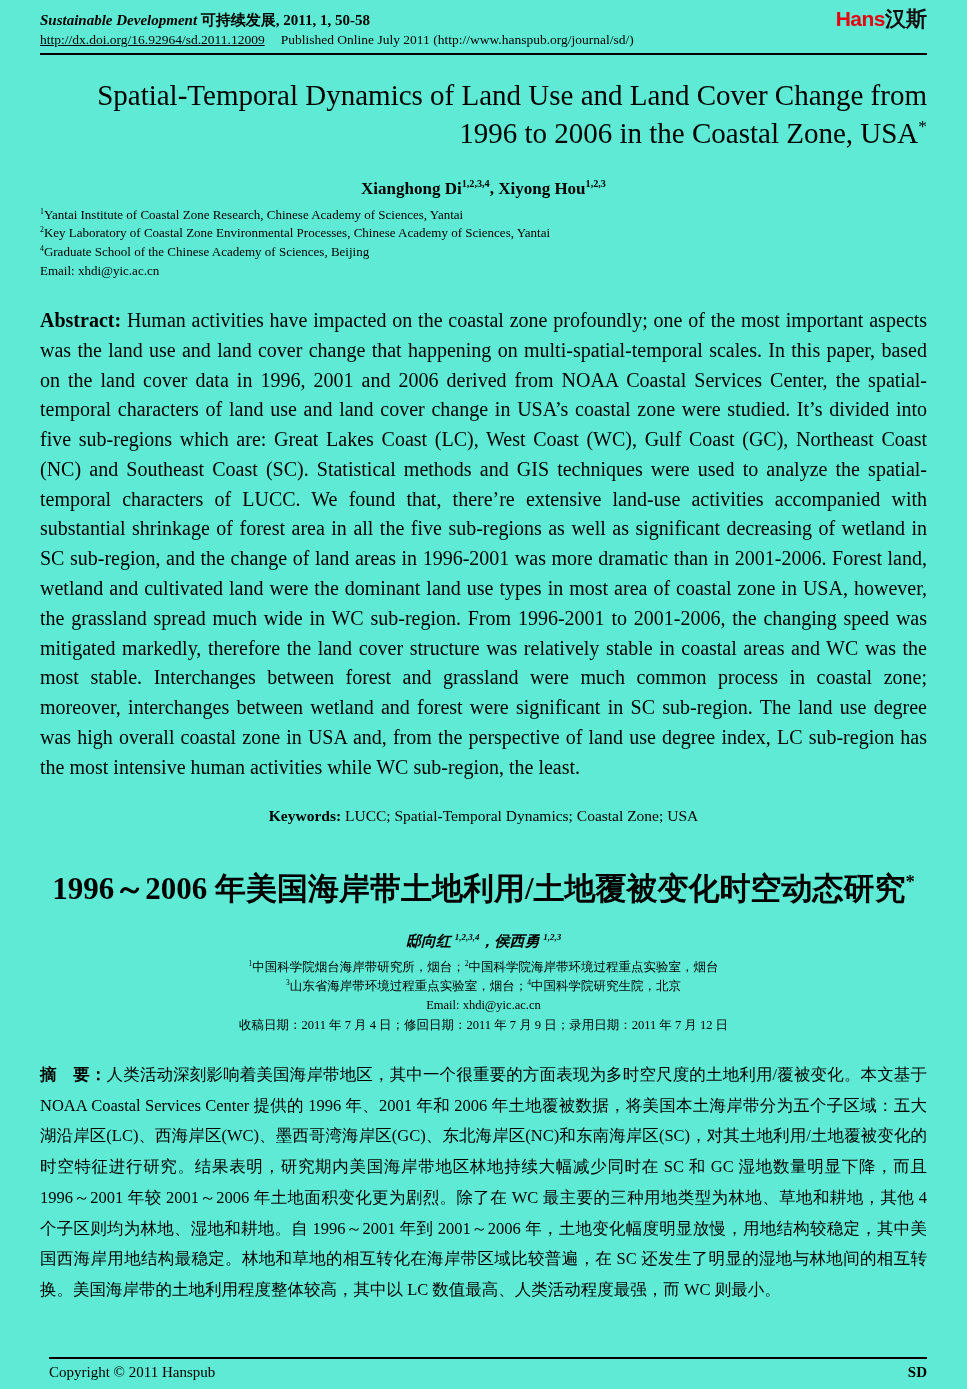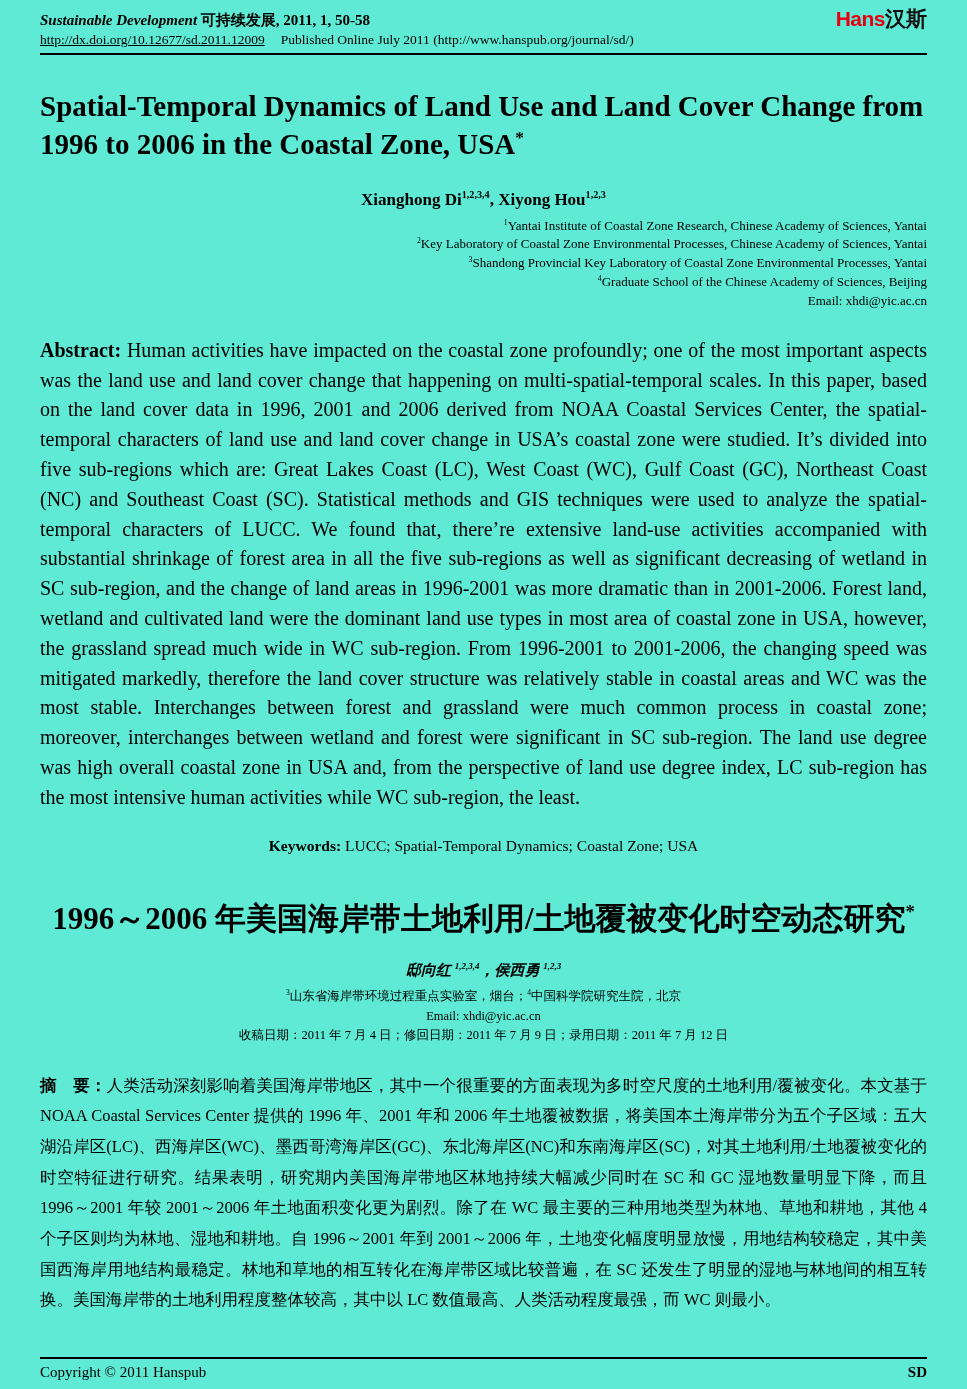--- a/index.html
+++ b/index.html
@@ -22,86 +22,86 @@
   .jt-en { font-style:italic; }
   .logo { font-family:"Liberation Sans","DejaVu Sans",sans-serif; font-size:21px; font-weight:bold; line-height:1; white-space:nowrap; }
   .logo .hans { color:#e60012; letter-spacing:-0.5px; }
   .logo .cn { color:#111111; }
   .hdr-row2 { font-size:13.5px; margin-top:2px; }
   .doi { color:#000000; text-decoration:underline; }
   .pub { margin-left:16px; }
   .hdr-rule { border-bottom:2px solid #000; margin-top:5px; }
 
   
-  .title-en { margin-top:32px; text-align:left; font-size:29px; font-weight:bold; line-height:1.32; }
+  .title-en { margin-top:21px; text-align:right; font-size:29px; font-weight:normal; line-height:1.32; }
   .authors-en { margin-top:26px; text-align:center; font-size:17px; font-weight:bold; }
-  .affils-en { margin-top:7px; text-align:right; font-size:13px; line-height:1.45; }
+  .affils-en { margin-top:7px; text-align:left; font-size:13px; line-height:1.45; }
   .abstract-en { margin-top:25px; text-align:justify; font-size:20px; line-height:1.49; }
   .lead { font-weight:bold; }
   .keywords-en { margin-top:24px; font-size:15.5px;text-align:center; }
 
   
   .title-cn { margin-top:42px; text-align:center; font-size:31px; font-weight:bold; line-height:1.45; }
   .authors-cn { margin-top:20px; text-align:center; font-size:15px; font-weight:bold; font-style:italic; }
   .affils-cn { margin-top:7px; text-align:center; font-size:12.5px; line-height:1.55; }
   .abstract-cn { margin-top:25px; text-align:justify; font-size:16.5px; line-height:1.86; }
   .keywords-cn { margin-top:22px; font-size:16.5px; }
 
   
   .footer {
-    position:absolute; left:40px; right:40px; bottom:8px;
+    position:absolute; left:49px; right:40px; bottom:8px;
     border-top:2px solid #000; padding-top:5px;
     display:flex; justify-content:space-between;
     font-size:15px;
   }
   .sd { font-weight:bold; }
 </style>
 </head>
 <body>
 
 <div class="page">
 
   <div class="hdr-row1">
     <div class="hdr-journal">
       <span class="jt-en">Sustainable Development</span><span> 可持续发展, 2011, 1, 50-58</span>
     </div>
     <div class="logo">
       <span class="hans">Hans</span><span class="cn">汉斯</span>
     </div>
   </div>
   <div class="hdr-row2">
-    <a href="#" class="doi">http://dx.doi.org/10.12677/sd.2011.12009</a><span class="pub">Published Online July 2011 (http://www.hanspub.org/journal/sd/)</span>
+    <a href="#" class="doi">http://dx.doi.org/16.92964/sd.2011.12009</a><span class="pub">Published Online July 2011 (http://www.hanspub.org/journal/sd/)</span>
   </div>
   <div class="hdr-rule"></div>
 
   <h1 class="title-en">Spatial-Temporal Dynamics of Land Use and Land Cover Change from 1996 to 2006 in the Coastal Zone, USA<sup>*</sup></h1>
 
   <div class="authors-en">Xianghong Di<sup>1,2,3,4</sup>, Xiyong Hou<sup>1,2,3</sup></div>
 
   <div class="affils-en">
     <div><sup>1</sup>Yantai Institute of Coastal Zone Research, Chinese Academy of Sciences, Yantai</div>
     <div><sup>2</sup>Key Laboratory of Coastal Zone Environmental Processes, Chinese Academy of Sciences, Yantai</div>
-    <div><sup>3</sup>Shandong Provincial Key Laboratory of Coastal Zone Environmental Processes, Yantai</div>
     <div><sup>4</sup>Graduate School of the Chinese Academy of Sciences, Beijing</div>
     <div>Email: xhdi@yic.ac.cn</div>
   </div>
 
   <p class="abstract-en">
     <span class="lead">Abstract:</span><span> Human activities have impacted on the coastal zone profoundly; one of the most important aspects was the land use and land cover change that happening on multi-spatial-temporal scales. In this paper, based on the land cover data in 1996, 2001 and 2006 derived from NOAA Coastal Services Center, the spatial-temporal characters of land use and land cover change in USA’s coastal zone were studied. It’s divided into five sub-regions which are: Great Lakes Coast (LC), West Coast (WC), Gulf Coast (GC), Northeast Coast (NC) and Southeast Coast (SC). Statistical methods and GIS techniques were used to analyze the spatial-temporal characters of LUCC. We found that, there’re extensive land-use activities accompanied with substantial shrinkage of forest area in all the five sub-regions as well as significant decreasing of wetland in SC sub-region, and the change of land areas in 1996-2001 was more dramatic than in 2001-2006. Forest land, wetland and cultivated land were the dominant land use types in most area of coastal zone in USA, however, the grassland spread much wide in WC sub-region. From 1996-2001 to 2001-2006, the changing speed was mitigated markedly, therefore the land cover structure was relatively stable in coastal areas and WC was the most stable. Interchanges between forest and grassland were much common process in coastal zone; moreover, interchanges between wetland and forest were significant in SC sub-region. The land use degree was high overall coastal zone in USA and, from the perspective of land use degree index, LC sub-region has the most intensive human activities while WC sub-region, the least.</span>
   </p>
 
   <p class="keywords-en">
     <span class="lead">Keywords:</span><span> LUCC; Spatial-Temporal Dynamics; Coastal Zone; USA</span>
   </p>
 
   <h1 class="title-cn">1996～2006 年美国海岸带土地利用/土地覆被变化时空动态研究<sup>*</sup></h1>
 
   <div class="authors-cn">邸向红 <sup>1,2,3,4</sup>，侯西勇 <sup>1,2,3</sup></div>
 
   <div class="affils-cn">
+    <div><sup>1</sup>中国科学院烟台海岸带研究所，烟台；<sup>2</sup>中国科学院海岸带环境过程重点实验室，烟台</div>
     <div><sup>3</sup>山东省海岸带环境过程重点实验室，烟台；<sup>4</sup>中国科学院研究生院，北京</div>
     <div>Email: xhdi@yic.ac.cn</div>
     <div>收稿日期：2011 年 7 月 4 日；修回日期：2011 年 7 月 9 日；录用日期：2011 年 7 月 12 日</div>
   </div>
 
   <p class="abstract-cn">
     <span class="lead">摘　要：</span><span>人类活动深刻影响着美国海岸带地区，其中一个很重要的方面表现为多时空尺度的土地利用/覆被变化。本文基于 NOAA Coastal Services Center 提供的 1996 年、2001 年和 2006 年土地覆被数据，将美国本土海岸带分为五个子区域：五大湖沿岸区(LC)、西海岸区(WC)、墨西哥湾海岸区(GC)、东北海岸区(NC)和东南海岸区(SC)，对其土地利用/土地覆被变化的时空特征进行研究。结果表明，研究期内美国海岸带地区林地持续大幅减少同时在 SC 和 GC 湿地数量明显下降，而且 1996～2001 年较 2001～2006 年土地面积变化更为剧烈。除了在 WC 最主要的三种用地类型为林地、草地和耕地，其他 4 个子区则均为林地、湿地和耕地。自 1996～2001 年到 2001～2006 年，土地变化幅度明显放慢，用地结构较稳定，其中美国西海岸用地结构最稳定。林地和草地的相互转化在海岸带区域比较普遍，在 SC 还发生了明显的湿地与林地间的相互转换。美国海岸带的土地利用程度整体较高，其中以 LC 数值最高、人类活动程度最强，而 WC 则最小。</span>
   </p>
 
 

